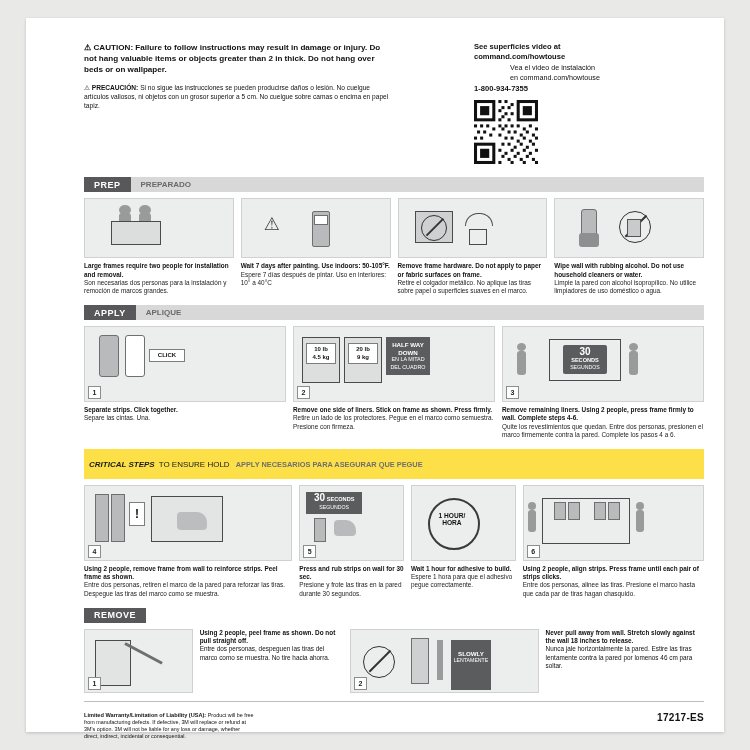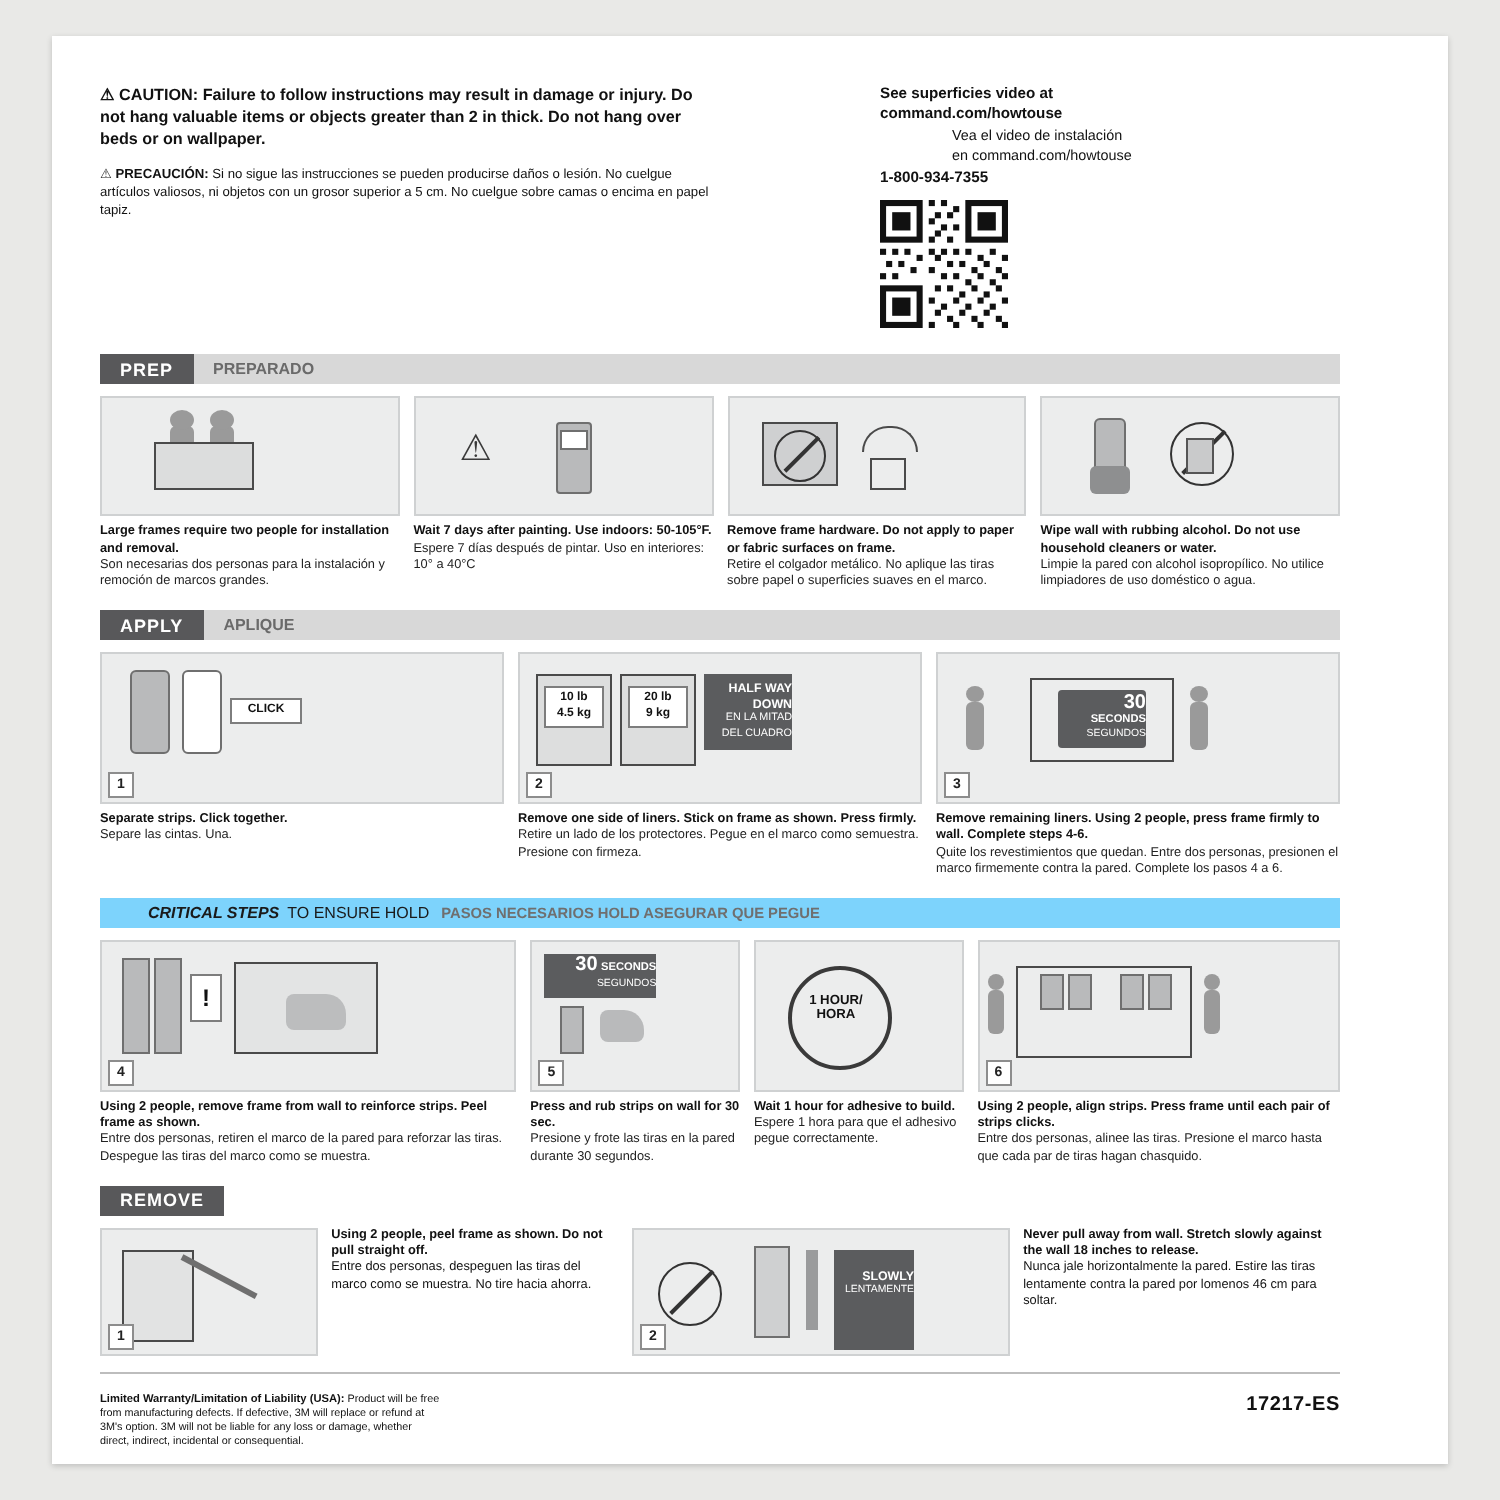--- a/index.html
+++ b/index.html
@@ -11,21 +11,21 @@
   }
   .sheet{
     position:absolute;
     left:26px;top:18px;
     width:698px;height:714px;
     background:#ffffff;
     box-shadow:0 1px 3px rgba(0,0,0,.18);
   }
   .inner{
     position:absolute;
-    left:24px;top:24px;
+    left:58px;top:24px;
     width:620px;
     font-size:7px;
     color:#111;
   }
 
   
   .top{display:flex;gap:14px;}
   .caution{width:310px;}
   .caution p{margin:0;font-size:8.1px;line-height:11.2px;font-weight:bold;}
   .caution .es{margin-top:7px;font-size:6.6px;line-height:9px;font-weight:normal;}
@@ -38,21 +38,21 @@
   
   .bar{display:flex;align-items:stretch;margin:10px 0 6px;height:15px;}
   .bar .tag{
     background:#58585a;color:#fff;font-weight:bold;font-size:9px;
     letter-spacing:.5px;padding:0 10px;display:flex;align-items:center;
   }
   .bar .tag2{
     background:#d8d8d8;color:#6a6a6a;font-weight:bold;font-size:8px;
     padding:0 10px;display:flex;align-items:center;flex:1;
   }
-  .bar.crit{background:#7dd3fc;height:15px;align-items:center;padding-left:24px;}
+  .bar.crit{background:#fde047;height:30px;align-items:center;padding-left:5px;}
   .bar.crit .c1{font-style:italic;font-weight:bold;font-size:8px;color:#1a1a1a;}
   .bar.crit .c2{font-weight:normal;font-size:8px;color:#1a1a1a;margin-left:4px;}
   .bar.crit .c3{font-weight:bold;font-size:7.4px;color:#6f6f6f;margin-left:6px;}
 
   
   .row{display:flex;gap:7px;}
   .cell{flex:1;}
   .art{
     background:#eceded;border:1px solid #cfd1d2;height:58px;position:relative;overflow:hidden;
   }
@@ -66,21 +66,21 @@
   }
 
   
   .person{background:#9a9a9a;border-radius:3px;}
   .label-box{
     position:absolute;background:#fff;border:1px solid #7d7d7d;
     font-size:6px;font-weight:bold;text-align:center;line-height:7.6px;
   }
   .dark-box{
     position:absolute;background:#5b5c5e;color:#fff;font-weight:bold;
-    font-size:6.2px;text-align:right;line-height:7.6px;
+    font-size:6.2px;text-align:center;line-height:7.6px;
   }
   .noslash{
     position:absolute;border:1.6px solid #333;border-radius:50%;
   }
   .noslash:after{
     content:"";position:absolute;left:50%;top:-1px;width:1.6px;height:100%;
     background:#333;transform:rotate(45deg);transform-origin:center;
   }
   .frame{position:absolute;border:1.6px solid #4a4a4a;}
   .strip{position:absolute;background:#fff;border:1px solid #6f6f6f;}
@@ -324,21 +324,21 @@
       <div class="cap">
         <span>Remove remaining liners. Using 2 people, press frame firmly to wall. Complete steps 4-6.</span>
         <div class="es">Quite los revestimientos que quedan. Entre dos personas, presionen el marco firmemente contra la pared. Complete los pasos 4 a 6.</div>
       </div>
     </div>
   </div>
 
   <div class="bar crit">
     <span class="c1">CRITICAL STEPS</span>
     <span class="c2">TO ENSURE HOLD</span>
-    <span class="c3">PASOS NECESARIOS HOLD ASEGURAR QUE PEGUE</span>
+    <span class="c3">APPLY NECESARIOS PARA ASEGURAR QUE PEGUE</span>
   </div>
 
   <div class="row">
     <div class="cell" style="flex:1.55">
       <div class="art tall">
         <div class="gstrip" style="left:10px;top:8px;width:12px;height:46px;"></div>
         <div class="gstrip" style="left:26px;top:8px;width:12px;height:46px;"></div>
         <div class="label-box" style="left:44px;top:16px;width:14px;height:22px;line-height:22px;font-size:12px;">!</div>
         <div class="frame" style="left:66px;top:10px;width:70px;height:44px;background:#e3e4e4;"></div>
         <div style="position:absolute;left:92px;top:26px;width:30px;height:18px;background:#bcbdbe;border-radius:4px 10px 4px 4px;"></div>

